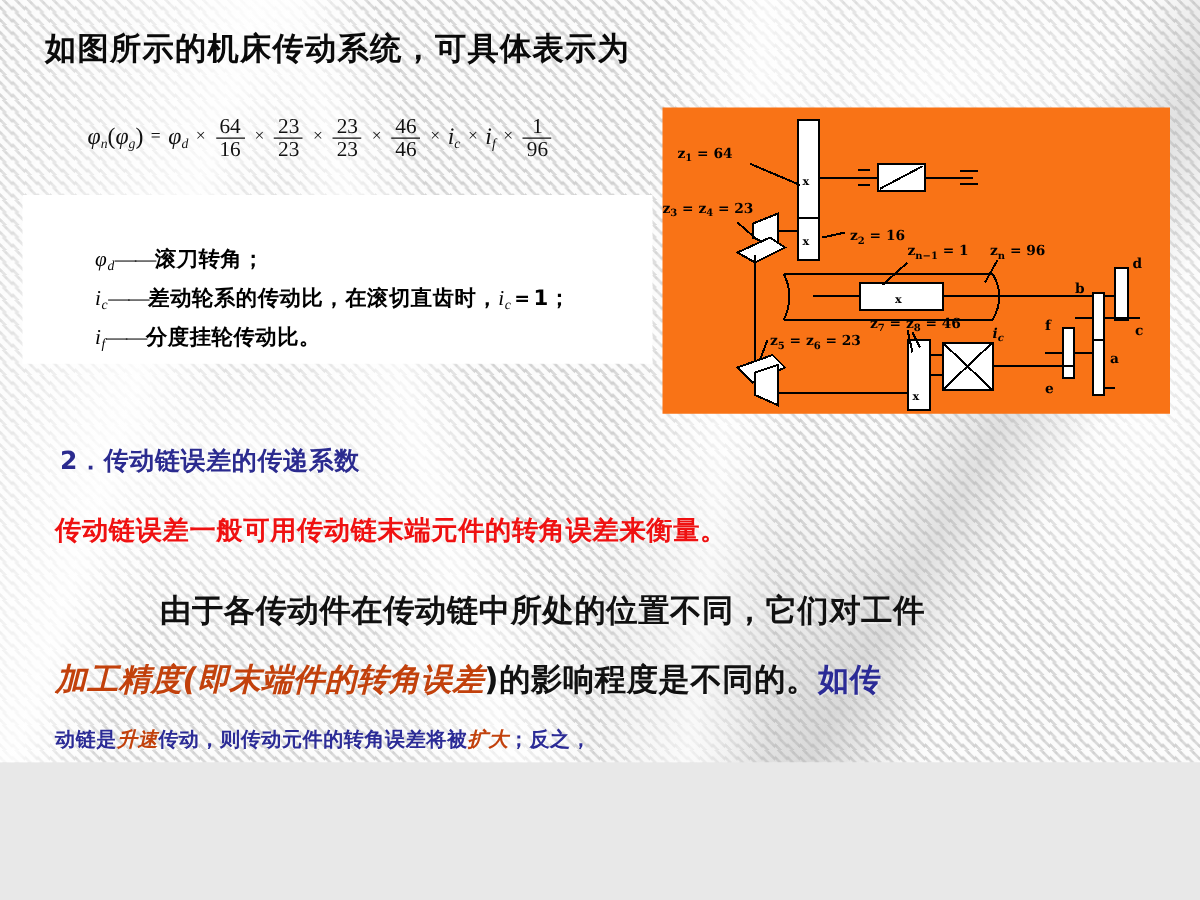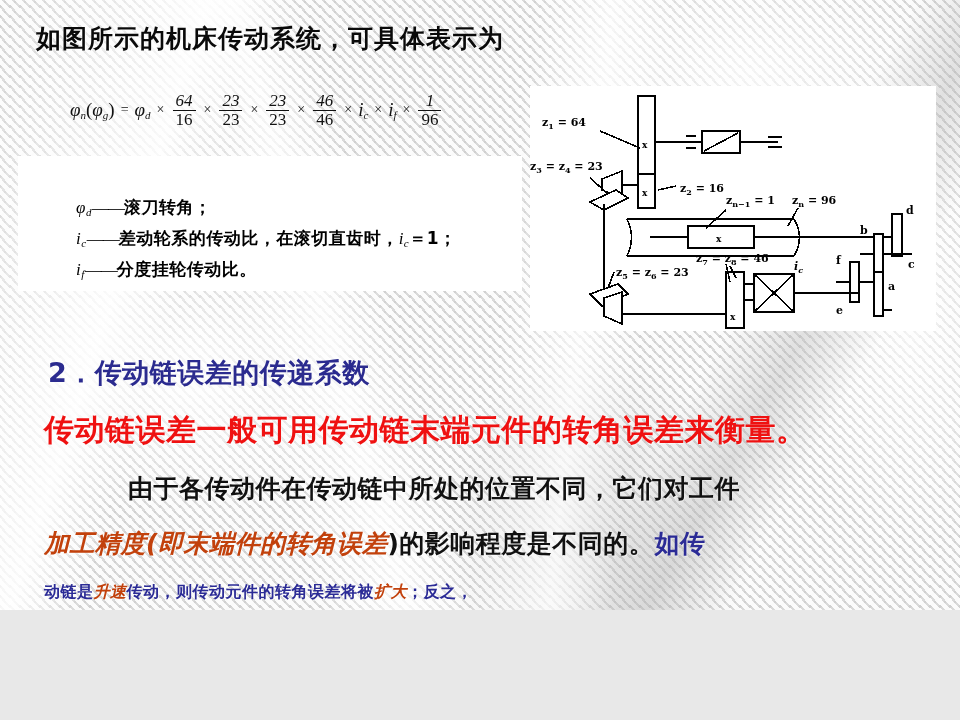--- a/index.html
+++ b/index.html
@@ -53,46 +53,46 @@
     font-family:"Liberation Serif","DejaVu Serif",serif;
     font-size:19px;color:#111;white-space:nowrap;
     display:flex;align-items:center;gap:4px;
     text-shadow:0 0 2px rgba(255,255,255,.9);
     text-align:right;
   }
   #formula i{font-style:italic;}
   .sub{font-size:11px;vertical-align:-3px;font-style:italic;}
   .frac{display:inline-flex;flex-direction:column;align-items:center;
         vertical-align:middle;line-height:1.05;margin:0 2px;font-size:17px;}
-  .frac .num{padding:0 3px;font-style:italic;}
+  .frac .num{padding:0 3px;}
   .frac .den{padding:0 3px;border-top:1.3px solid #111;}
   .op{font-size:14px;margin:0 2px;}
   
   #legend{
     position:absolute;left:18px;top:156px;width:504px;height:135px;
     background:#fff;box-shadow:0 0 0 0 rgba(0,0,0,0);
     font-family:"Liberation Serif","DejaVu Serif",serif;
     color:#000;
   }
   .leg-row{position:absolute;white-space:nowrap;font-size:17px;letter-spacing:.5px;}
   .leg-row .cn{font-weight:bold;font-family:"DejaVu Sans","Liberation Sans",sans-serif;font-size:17px;}
   .leg-row .sym{font-style:italic;font-size:17px;}
   .dash{letter-spacing:-1px;}
   
   #diagram{
     position:absolute;left:530px;top:86px;width:406px;height:245px;
-    background:#ffffff;
+    background:#f97316;
   }
   #diagram svg{display:block;}
   
   .line{position:absolute;white-space:nowrap;font-weight:bold;
         font-family:"DejaVu Sans","Liberation Sans",sans-serif;
         text-shadow:1px 1px 0 rgba(255,255,255,.45);}
-  #l-head{left:48px;top:355px;font-size:27px;color:#2b2b8f;letter-spacing:.5px;}
-  #l1{left:44px;top:410px;font-size:30px;color:#ef1111;letter-spacing:.5px;}
+  #l-head{left:48px;top:355px;font-size:20px;color:#2b2b8f;letter-spacing:.5px;}
+  #l1{left:44px;top:410px;font-size:21px;color:#ef1111;letter-spacing:.5px;}
   #l2{left:44px;top:472px;font-size:25px;color:#111;letter-spacing:.5px;}
   #l3{left:44px;top:527px;font-size:25px;letter-spacing:.5px;}
   #l4{left:44px;top:582px;font-size:16px;letter-spacing:.5px;}
   #l5{left:44px;top:638px;font-size:25px;color:#2b2b96;letter-spacing:.5px;}
   .red{color:#c2410c;font-style:italic;}
   .blu{color:#2b2b96;}
   .blk{color:#111;}
   .indent{display:inline-block;width:84px;}
 </style>
 </head>

